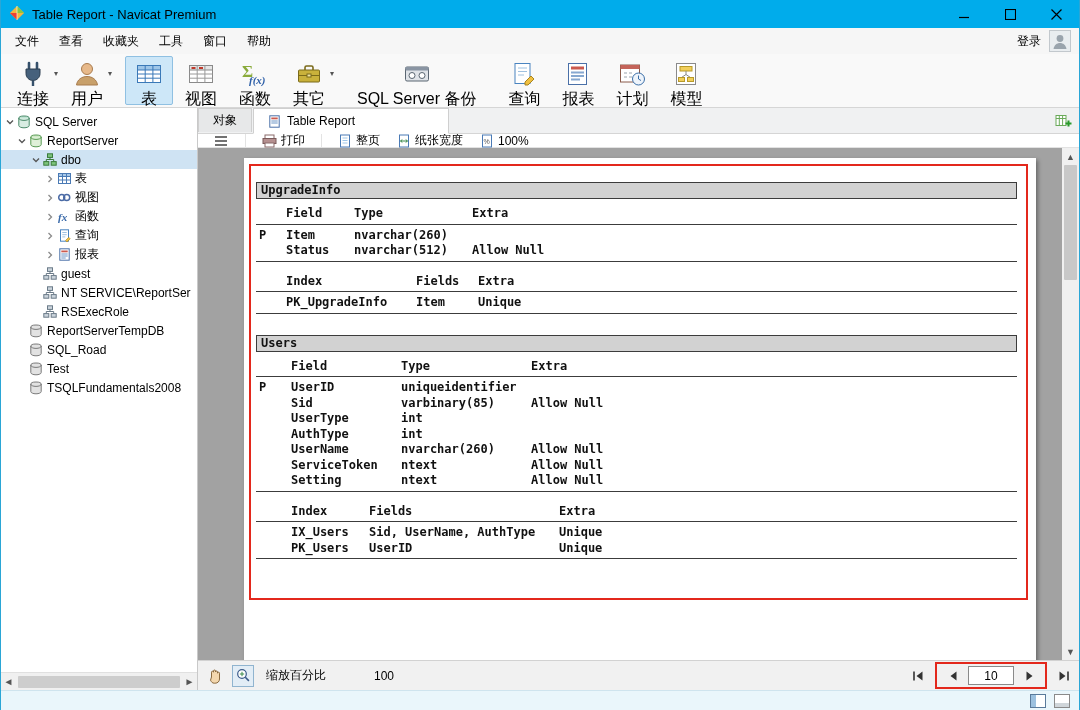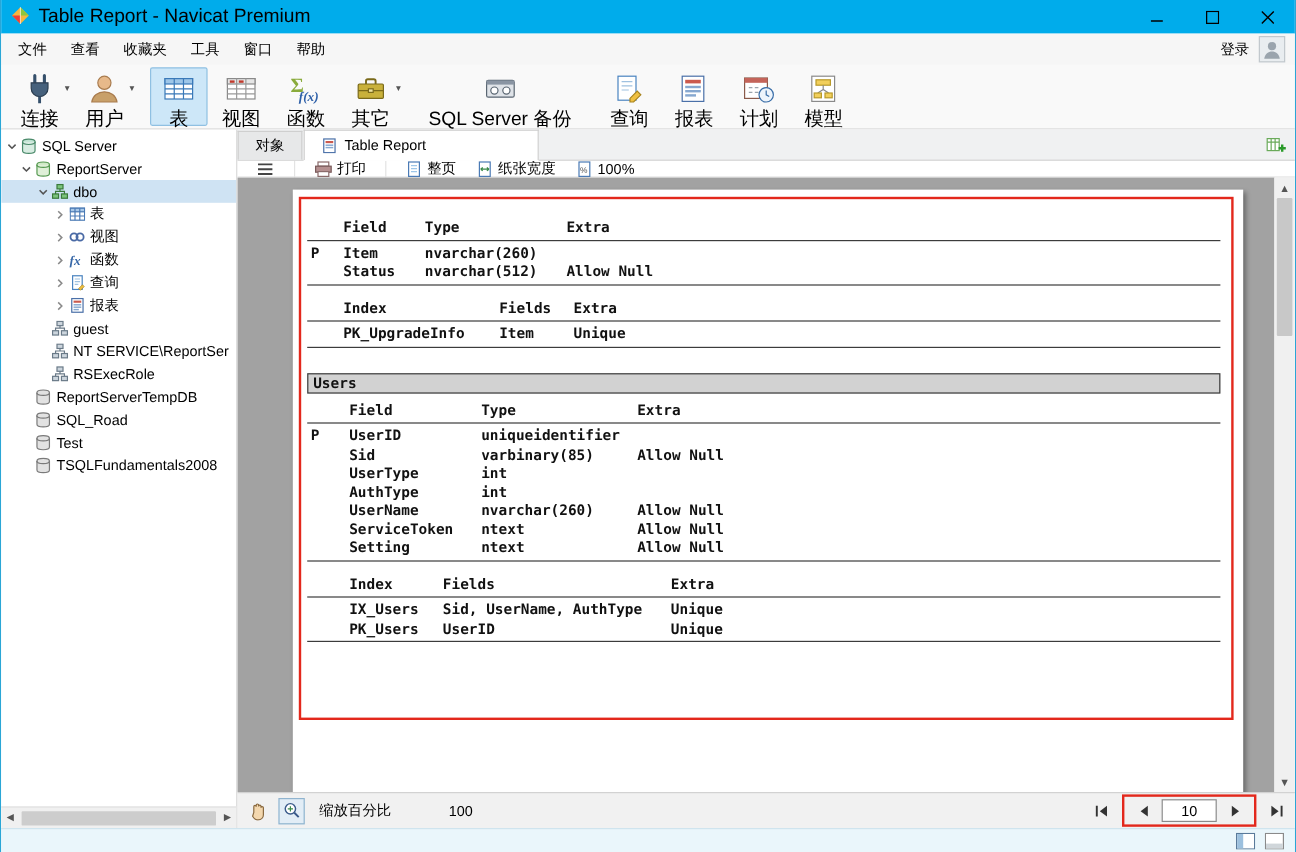--- a/index.html
+++ b/index.html
@@ -2,21 +2,21 @@
 <html><head>
 <meta charset="utf-8">
 <style>
   *{box-sizing:border-box;margin:0;padding:0}
   html,body{width:1080px;height:710px;overflow:hidden}
   body{font-family:"Liberation Sans","DejaVu Sans",sans-serif;font-size:12px;color:#000;background:#fff}
   .app{width:1080px;height:710px;display:flex;flex-direction:column;border-left:1px solid #2aa6d6;border-right:1px solid #2aa6d6}
 
   
   .titlebar{height:28px;background:#00aceb;display:flex;align-items:center;padding-left:8px;flex:0 0 auto}
-  .title-text{margin-left:7px;font-size:16px}
+  .title-text{margin-left:7px;font-size:13px}
   .win-controls{margin-left:auto;display:flex;height:28px}
   .win-btn{width:46px;display:flex;align-items:center;justify-content:center}
   .win-btn svg{display:block}
 
   
   .menubar{height:26px;background:#f6f6f6;display:flex;align-items:center;padding:0 4px;flex:0 0 auto}
   .menu-item{padding:0 10px;line-height:26px;cursor:default}
   .menubar-right{margin-left:auto;display:flex;align-items:center;gap:8px;padding-right:4px}
   .avatar{width:22px;height:22px;background:#e9edf0;border:1px solid #c2c8cd;display:flex;align-items:center;justify-content:center;overflow:hidden}
 
@@ -38,21 +38,21 @@
   .trow .arrow{width:13px;display:flex;justify-content:center;flex:0 0 13px}
   .trow .ticon{width:16px;display:flex;justify-content:center;flex:0 0 16px}
   .trow .tlabel{margin-left:3px}
   .pl0{padding-left:2px}.pl1{padding-left:14px}.pl2{padding-left:28px}.pl3{padding-left:42px}
   .hscroll{height:18px;background:#f0f0f0;border-top:1px solid #e0e0e0;display:flex;align-items:center;flex:0 0 auto}
   .sb-btn{width:15px;height:16px;display:flex;align-items:center;justify-content:center;color:#555;font-size:10px}
   .hthumb{height:12px;background:#cdcdcd;border-radius:1px;flex:1;margin:0 2px}
 
   
   .content{flex:1;display:flex;flex-direction:column;min-width:0;min-height:0;background:#fff}
-  .tabbar{height:26px;background:#f0f1f2;border-bottom:1px solid #d5d5d5;display:flex;align-items:center;position:relative;flex:0 0 auto}
+  .tabbar{height:26px;background:#f0f1f2;border-bottom:1px solid #d5d5d5;display:flex;align-items:flex-start;position:relative;flex:0 0 auto}
   .tab{height:24px;display:flex;align-items:center;padding:0 14px;background:#e7e8e9;border:1px solid #cfcfcf;border-bottom:none;margin-right:1px;font-size:12px}
   .tab.active{background:#fff;height:26px;margin-bottom:-1px;border-bottom:1px solid #fff;min-width:196px}
   .tab .ticn{margin-right:6px;display:flex}
   .newtab{position:absolute;right:6px;top:4px;width:20px;height:18px;display:flex;align-items:center;justify-content:center}
 
   .rtoolbar{height:14px;background:#fff;border-bottom:1px solid #e2e2e2;display:flex;align-items:center;padding:0 10px;gap:7px;flex:0 0 auto}
   .rt-btn{display:flex;align-items:center;gap:4px;padding:3px 5px;border-radius:2px}
   .rt-sep{width:1px;height:18px;background:#e3e3e3;margin:0 4px}
 
   .preview-row{flex:1;display:flex;min-height:0}
@@ -567,20 +567,21 @@
           <span>100%</span>
         </div>
       </div>
 
       <div class="preview-row">
         <div class="preview">
           <div class="page">
             <div class="report">
 
               <div class="rsection">
+                <div class="rbar">UpgradeInfo</div>
                 <div class="rgrid f0 rrow">
                   <span></span>
                   <span>Field</span>
                   <span>Type</span>
                   <span>Extra</span>
                 </div>
                 <div class="rline"></div>
                 <div class="rgrid f0 rrow">
                   <span>P</span>
                   <span>Item</span>

